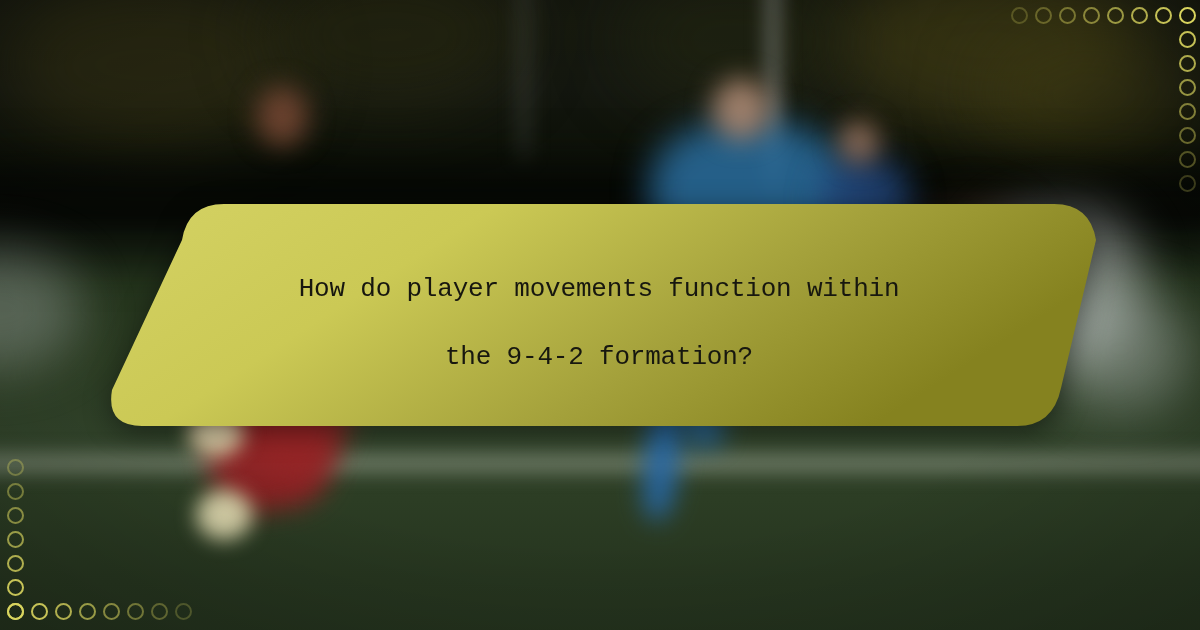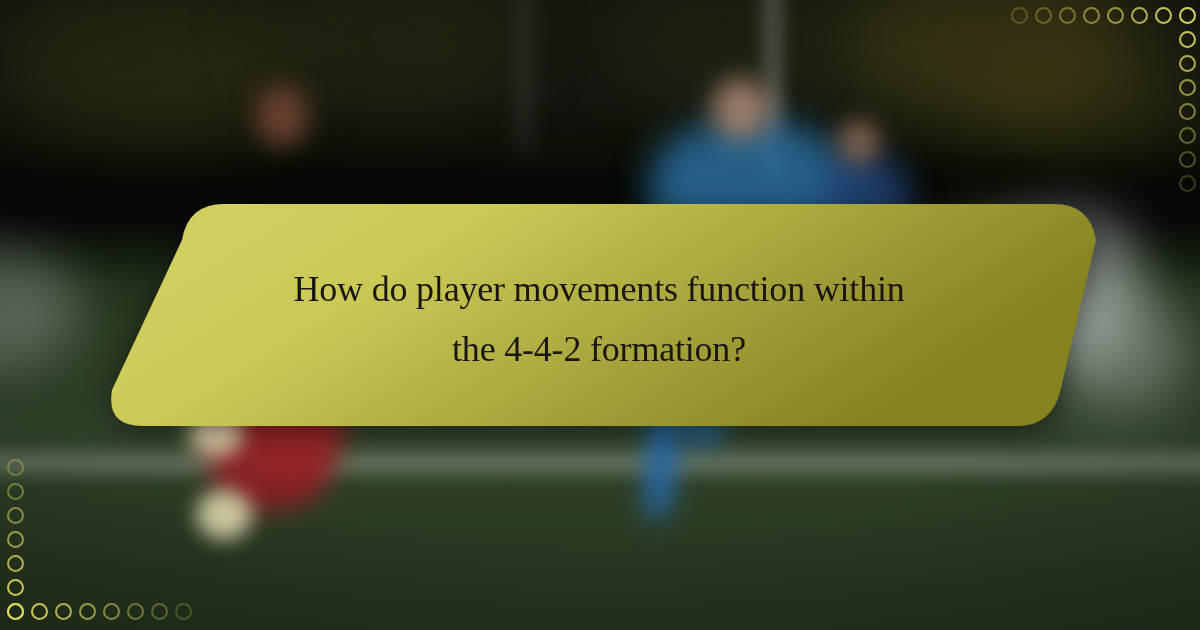--- a/index.html
+++ b/index.html
@@ -238,26 +238,27 @@
     display: flex;
     flex-direction: column;
     align-items: center;
     justify-content: center;
     text-align: center;
     padding-top: 8px;
     box-sizing: border-box;
   }
   #card-text .line {
     color: #17170f;
-    font-size: 36px;
+    font-size: 26px;
     line-height: 60px;
     font-weight: 400;
     letter-spacing: -0.2px;
-    font-family: Liberation Serif, serif;
+    font-family: Liberation Mono, monospace;
     white-space: nowrap;
+    margin-top: 8px;
   }
 </style>
 </head>
 <body>
 
 <div id="stage">
 
   <div class="bg-layer">
     <div class="bg-base"></div>
     <div class="bg-blob blob-foliage-a"></div>
@@ -339,17 +340,17 @@
                  Q 994,8 1000,44
                  L 965,192
                  Q 957,230 921,230
                  L 46,230
                  Q 10,230 16,194
                  Z" fill="url(#cardGrad)"></path>
       </svg>
     </div>
     <div id="card-text">
       <div class="line">How do player movements function within</div>
-      <div class="line">the 4-4-2 formation?</div>
+      <div class="line">the 9-4-2 formation?</div>
     </div>
   </div>
 
 </div>
 
 </body></html>

